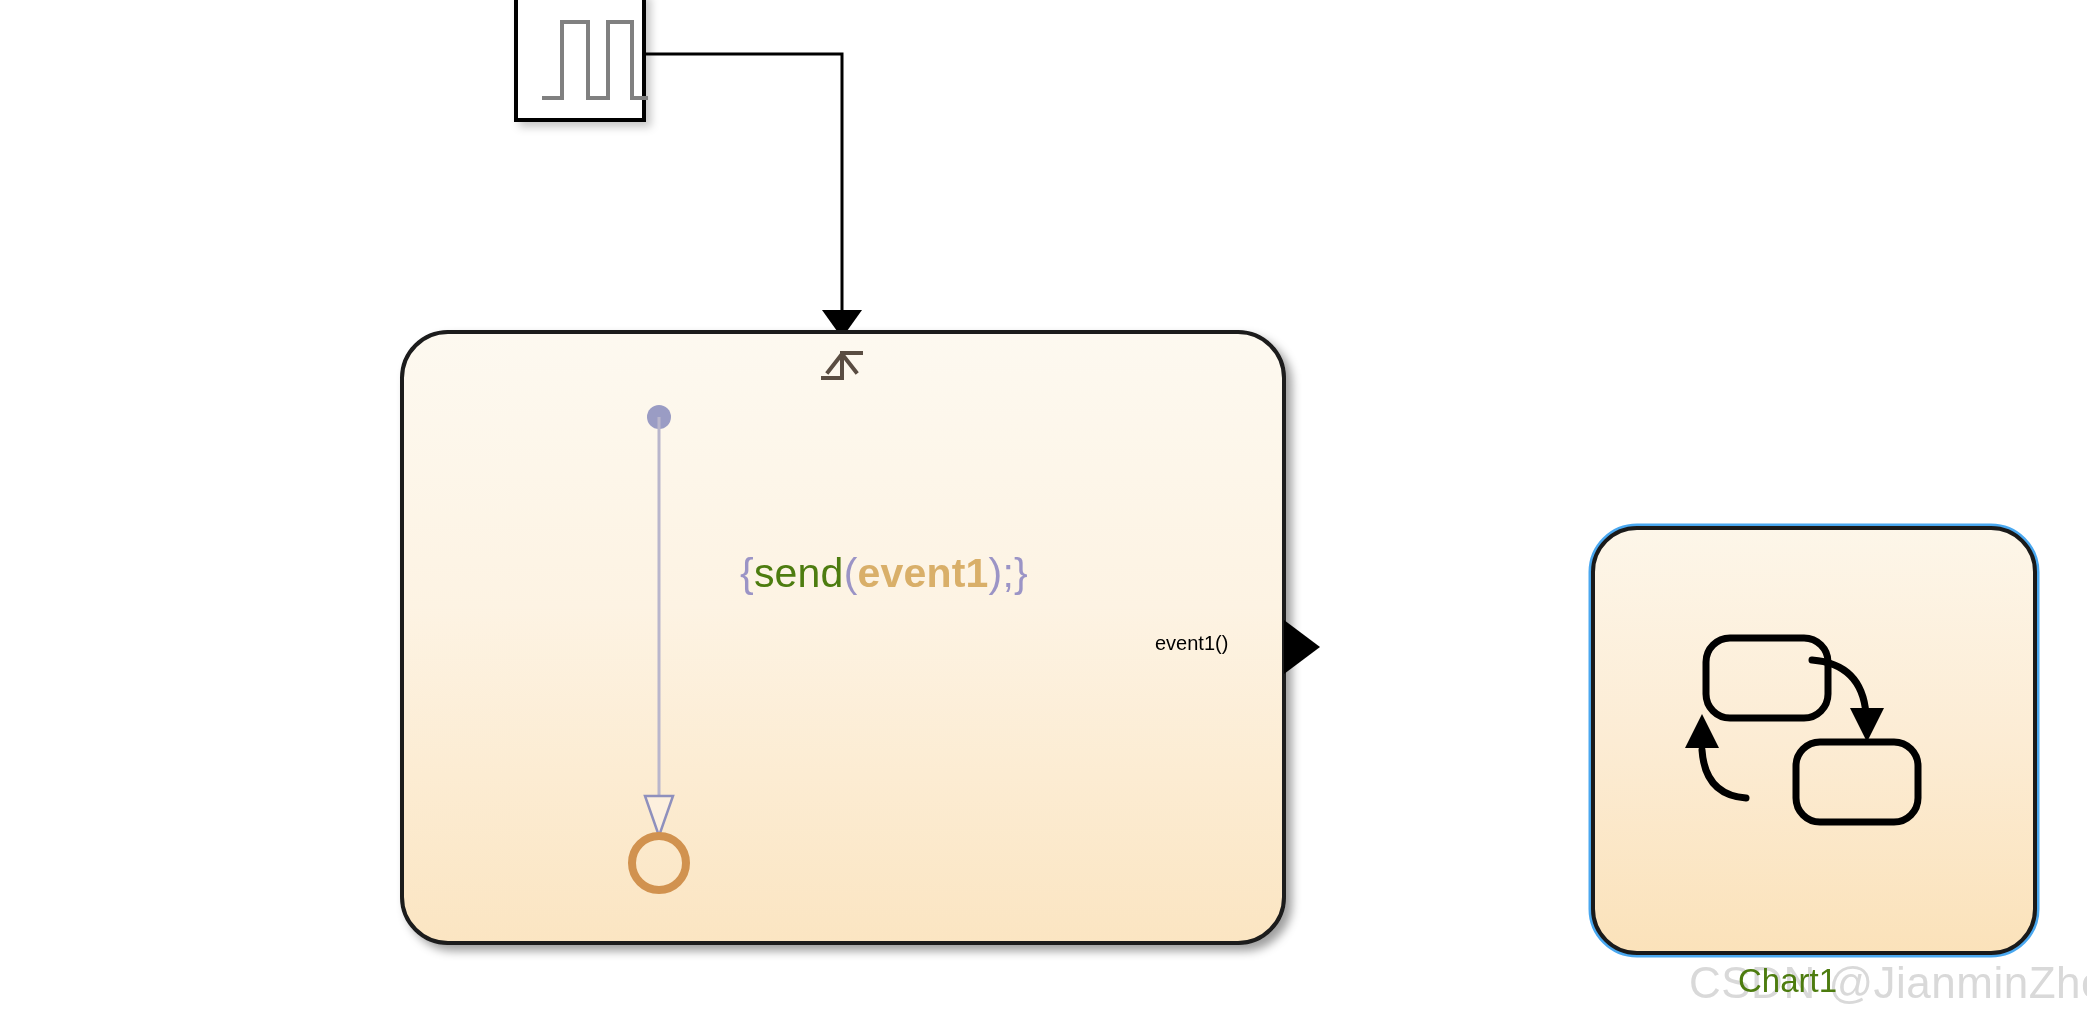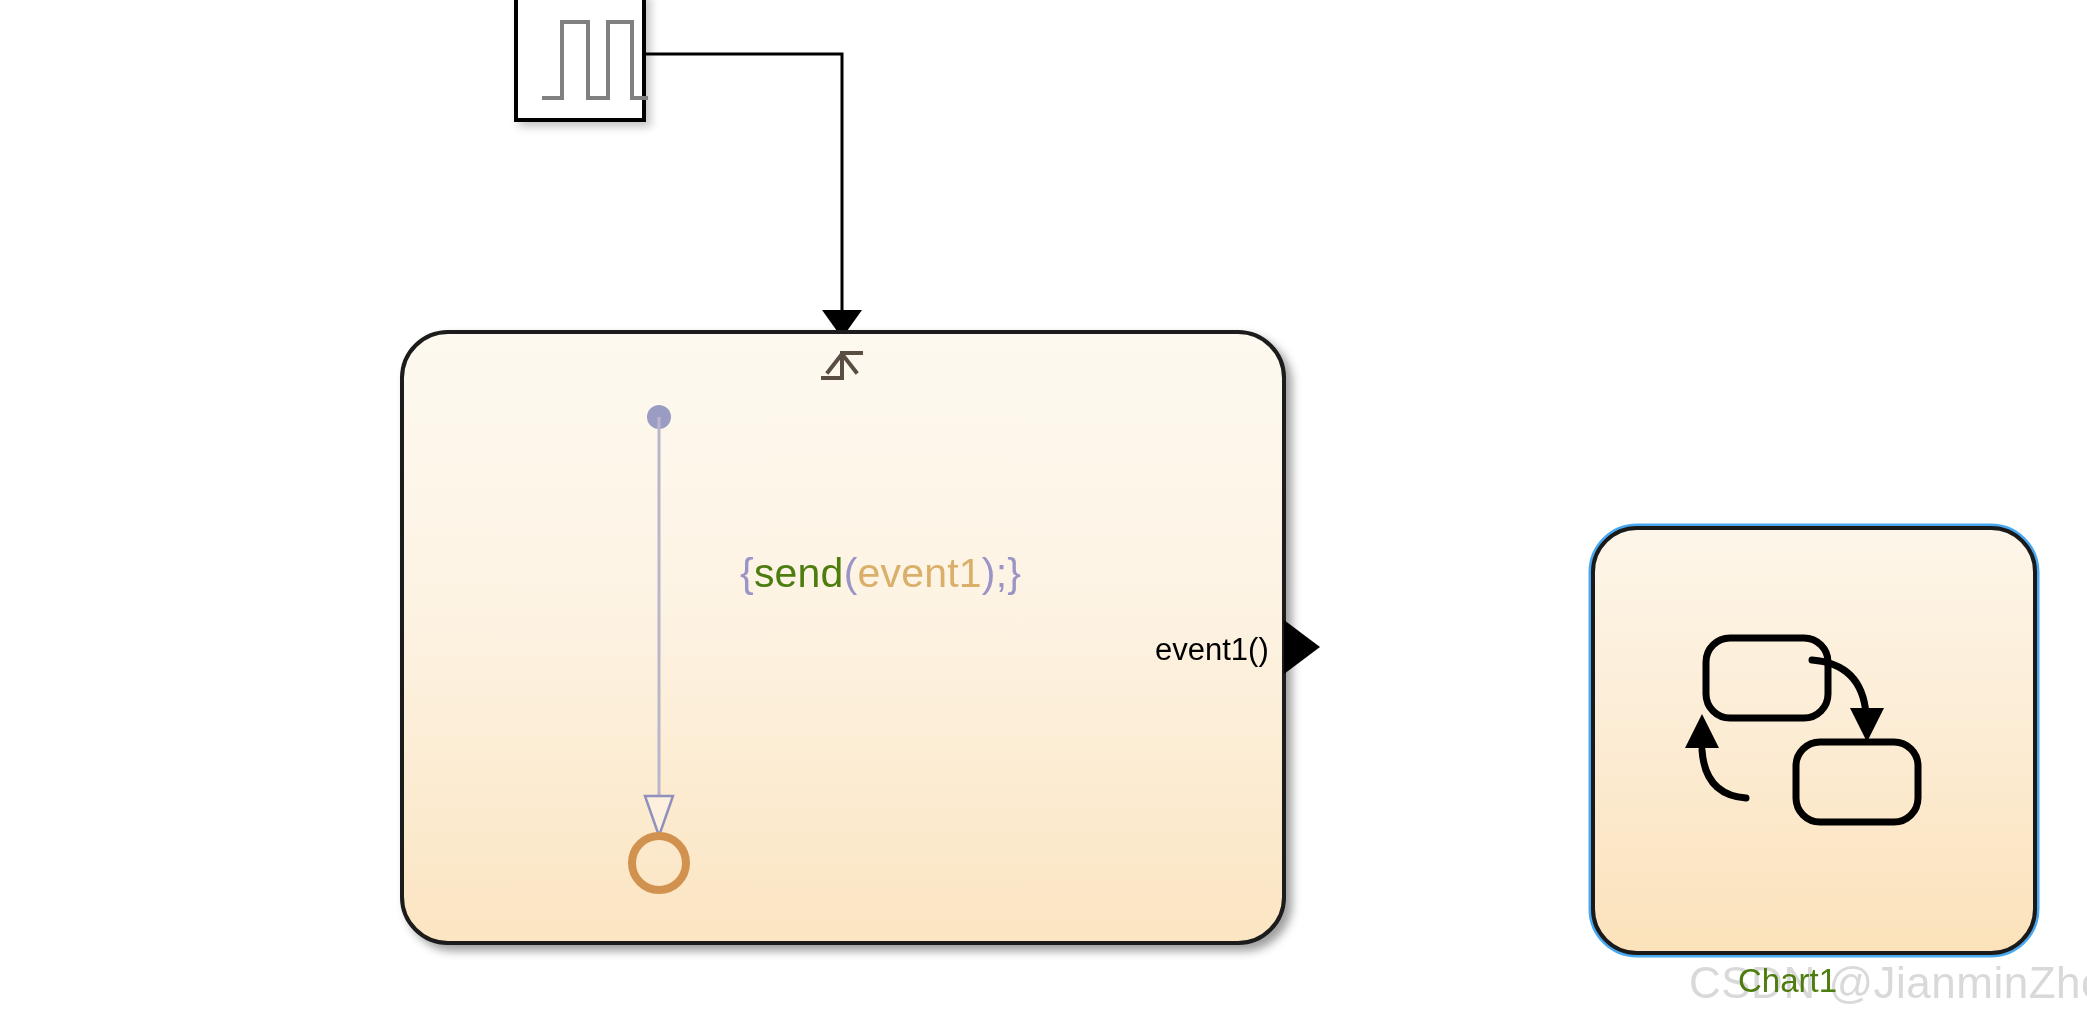--- a/index.html
+++ b/index.html
@@ -28,25 +28,25 @@
     pointer-events: none;
   }
   #chart-action-text {
     left: 740px;
     top: 550px;
     font-size: 41px;
     letter-spacing: 0.2px;
   }
   #chart-action-text .tok-brace { color: #9b94c6; }
   #chart-action-text .tok-fn    { color: #4d7c0f; }
-  #chart-action-text .tok-evt   { color: #d9af69; }
+  #chart-action-text .tok-evt   { color: #d9af69; font-weight: bold; }
   #event-out-label {
     left: 1155px;
     top: 632px;
-    font-size: 31px;
+    font-size: 20px;
     color: #000000;
   }
   #chart1-name-label {
     left: 1738px;
     top: 962px;
     font-size: 33px;
     color: #4d7c0f;
   }
   #watermark {
     left: 1689px;

